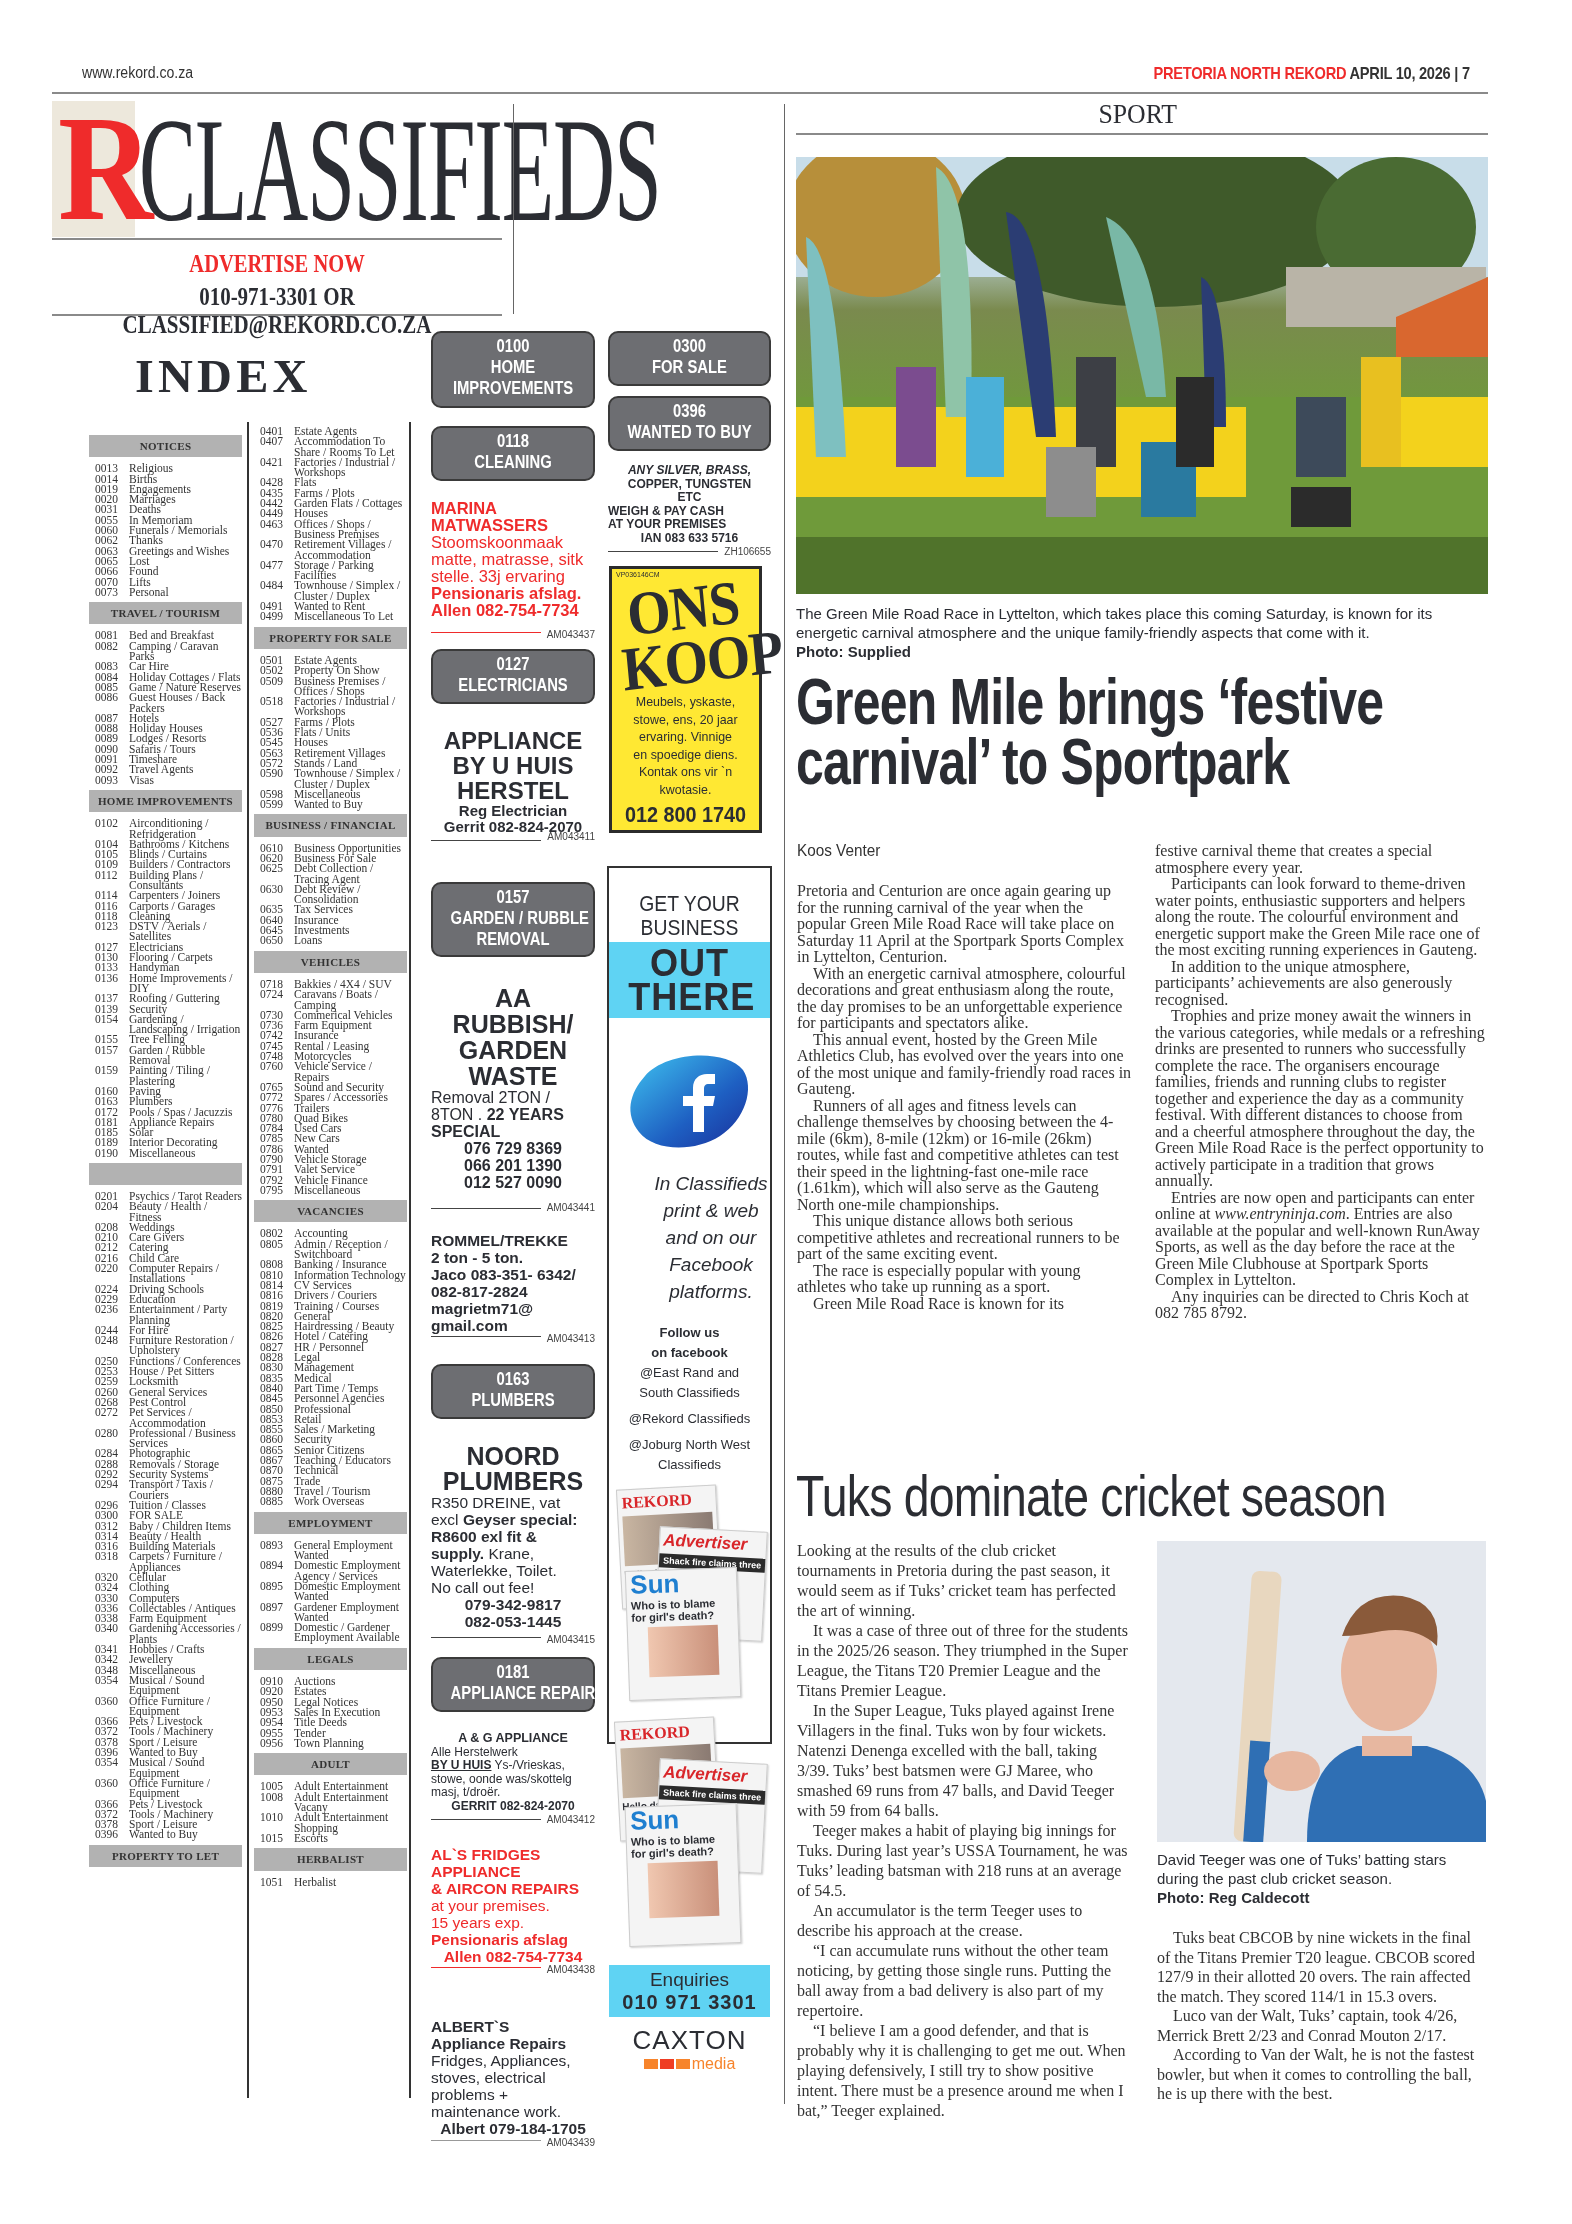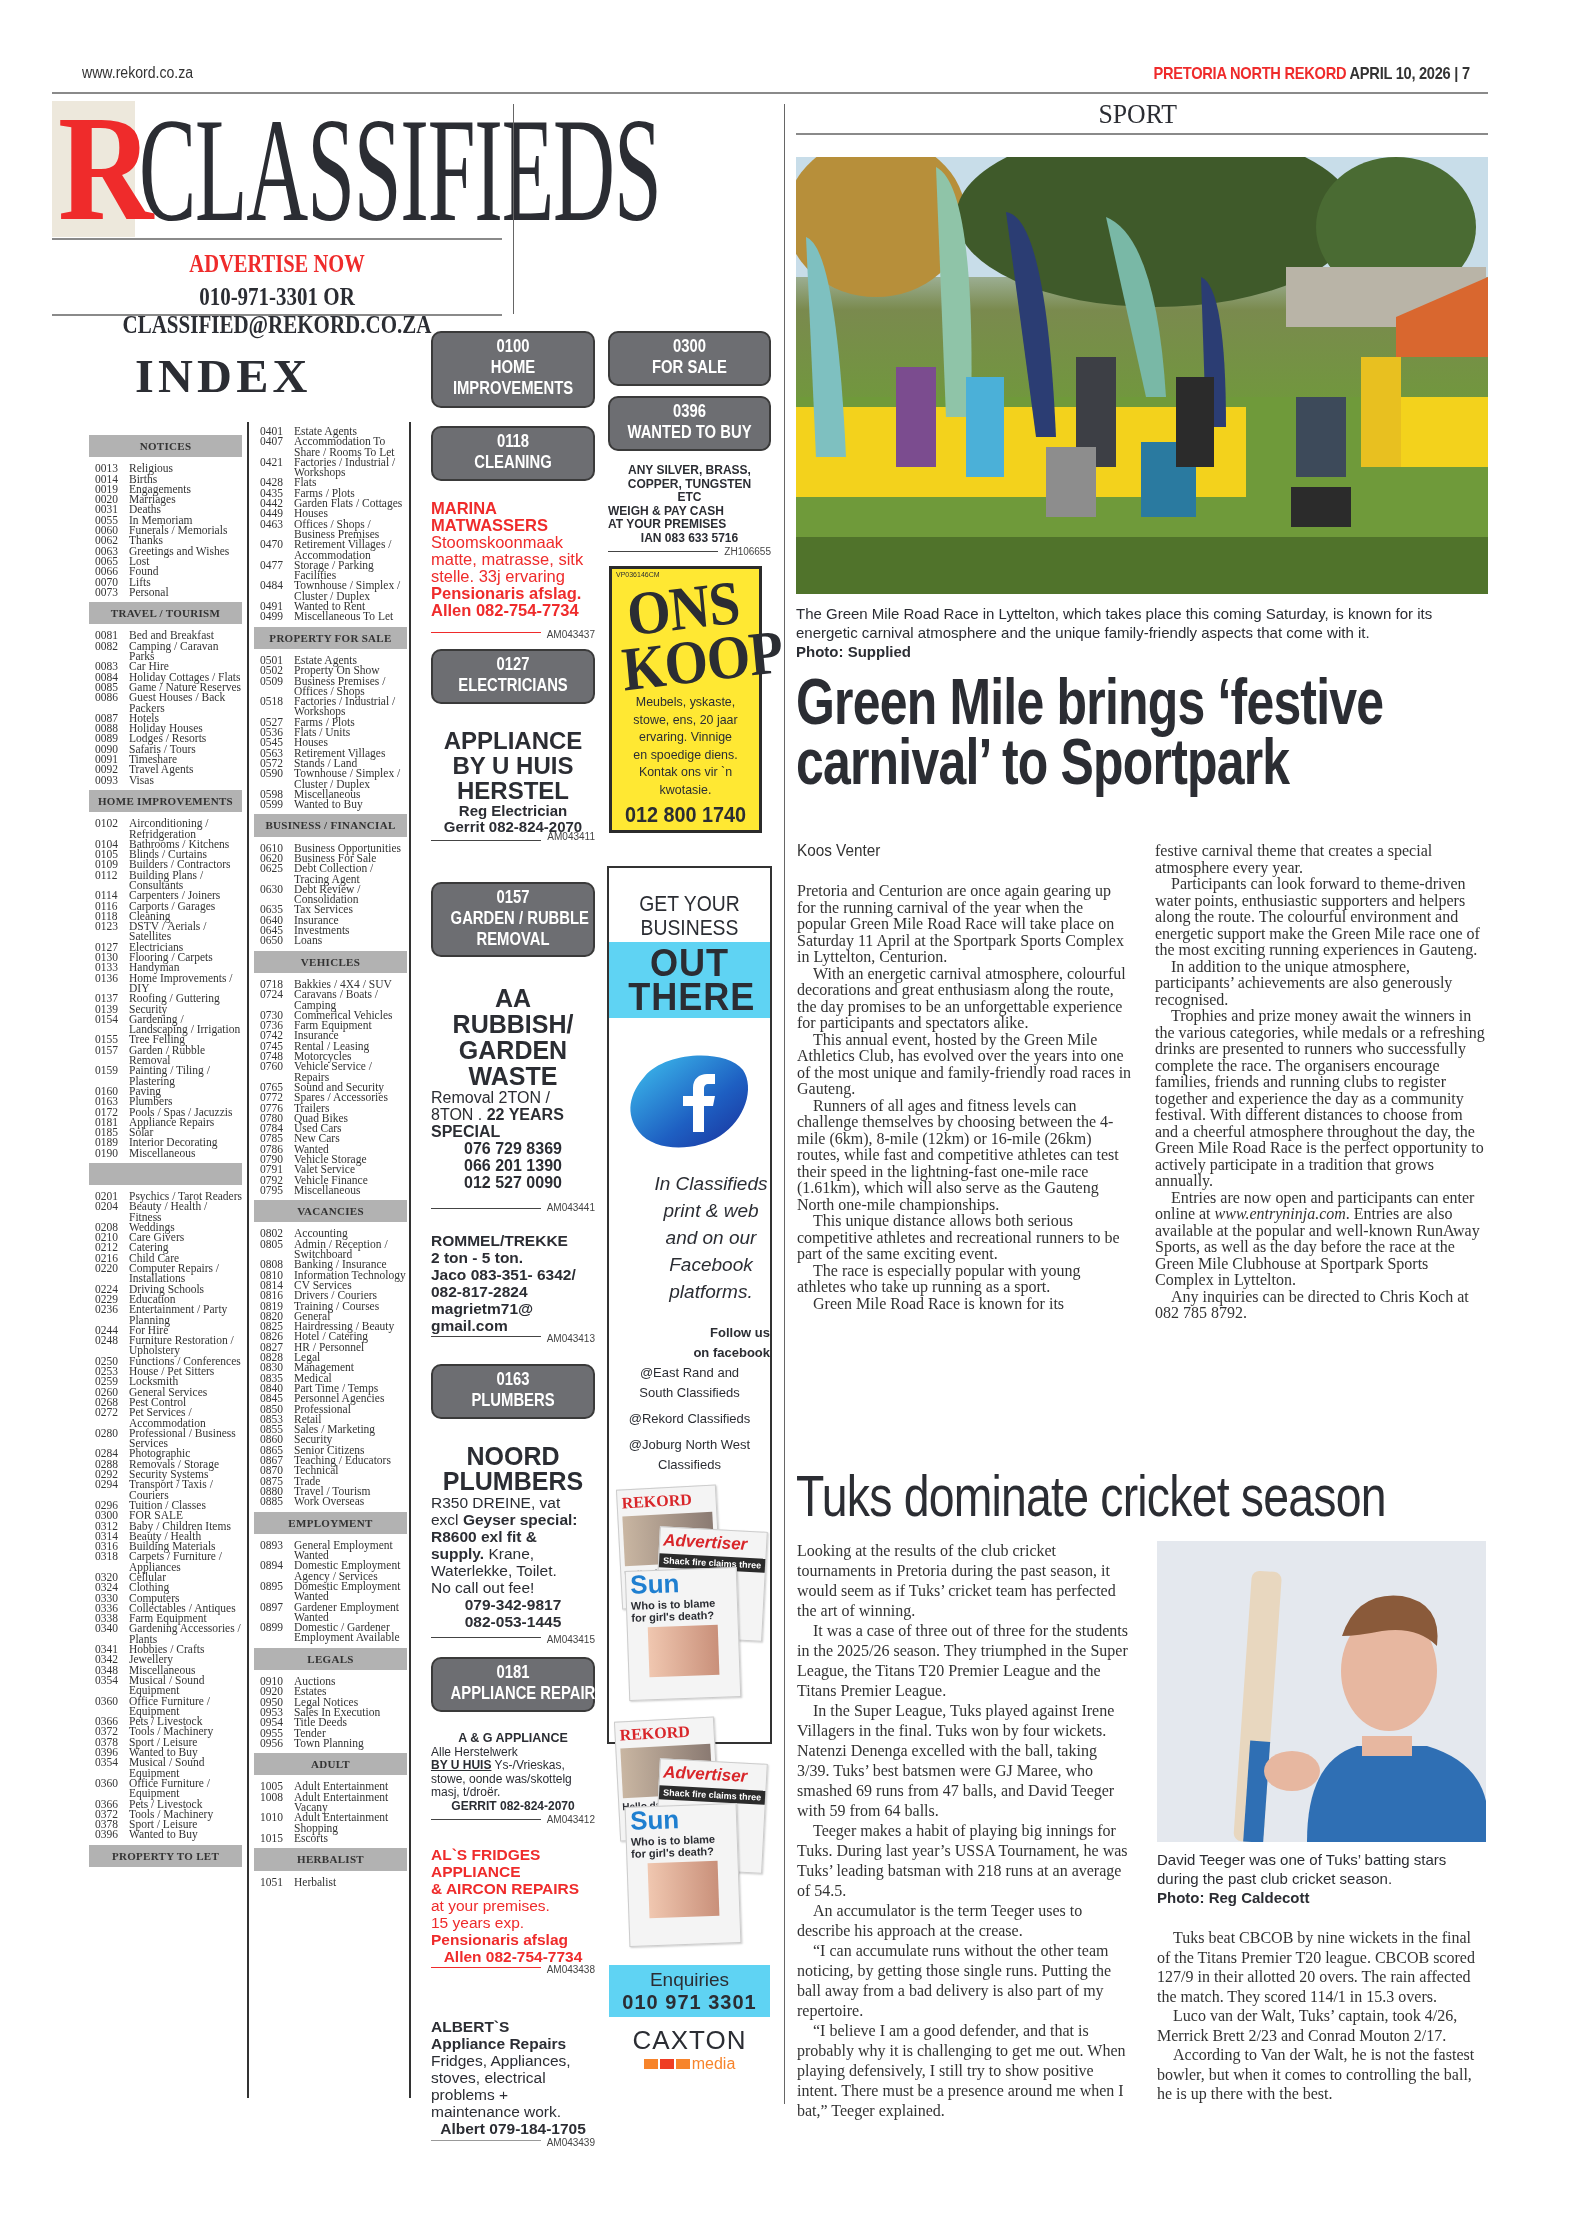--- a/index.html
+++ b/index.html
@@ -45,21 +45,21 @@
   .onskoop .body { font-size: 13.5px; line-height: 17.5px; margin-top: 4px; transform: scaleX(0.92); }
   .onskoop .phone { font: bold 22px "Liberation Sans", sans-serif; margin-top: 4px; transform: scaleX(0.9); }
 
   
   .fbpromo { position: absolute; left: 607px; top: 866px; width: 165px; height: 878px; border: 2px solid #333; font-family: "Liberation Sans", sans-serif; text-align: center; color: #2b2d33; }
   .fbpromo .get { font-size: 22px; line-height: 24px; margin-top: 24px; transform: scaleX(0.88); }
   .fbpromo .cyan { background: #5fd3f3; margin-top: 2px; padding: 4px 16px; }
   .fbpromo .cyan div { font: bold 38px "Liberation Sans", sans-serif; line-height: 34px; letter-spacing: 1px; transform: scaleX(0.95); }
   .fbpromo .blob { width: 130px; height: 108px; margin: 30px auto 10px auto; position: relative; }
   .fbpromo .italic { font: italic 19px "Liberation Sans", sans-serif; line-height: 27px; margin-top: 14px; padding-left: 43px; }
-  .fbpromo .follow { font: bold 13px "Liberation Sans", sans-serif; line-height: 20px; margin-top: 18px; text-align: right; }
+  .fbpromo .follow { font: bold 13px "Liberation Sans", sans-serif; line-height: 20px; margin-top: 18px; }
   .fbpromo .handle { font-size: 13px; line-height: 20px; }
   .fbpromo .papers { position: relative; height: 470px; margin-top: 12px; }
   .paper { position: absolute; background: #f4f4f4; border: 1px solid #ccc; box-shadow: 1px 1px 2px rgba(0,0,0,0.2); }
   .fbpromo .enq { background: #5fd3f3; margin-top: 8px; padding: 4px 0 4px 0; }
   .fbpromo .enq .t { font-size: 19px; line-height: 22px; }
   .fbpromo .enq .n { font: bold 20px "Liberation Sans", sans-serif; line-height: 22px; letter-spacing: 1px; }
   .fbpromo .caxton { font-size: 26px; letter-spacing: 1px; margin-top: 10px; line-height: 26px; }
   .fbpromo .media { display: flex; justify-content: center; align-items: center; gap: 2px; margin-top: 2px; font-size: 16px; color: #f7842b; }
 
   
@@ -1039,21 +1039,21 @@
 <div class="catbox" style="left:608px; top:331px; width:163px; height:55px;">
   <span>0300</span>
   <span>FOR SALE</span>
 </div>
 <div class="catbox" style="left:608px; top:396px; width:163px; height:55px;">
   <span>0396</span>
   <span>WANTED TO BUY</span>
 </div>
 
 <div class="ad" style="left:608px; top:464px; width:163px; font:bold 12px 'Liberation Sans',sans-serif; line-height:13.5px;">
-  <div style="text-align:center;">ANY SILVER, BRASS,</div>
+  <div style="text-align:center;font-style:italic;">ANY SILVER, BRASS,</div>
   <div style="text-align:center;">COPPER, TUNGSTEN</div>
   <div style="text-align:center;">ETC</div>
   <div>WEIGH &amp; PAY CASH</div>
   <div>AT YOUR PREMISES</div>
   <div style="text-align:center;">IAN 083 633 5716</div>
   <div class="refline" style="top:87px; width:110px;"></div>
   <div class="ref" style="top:81px; font-weight:normal;">ZH106655</div>
 </div>
 
 <div class="onskoop">

